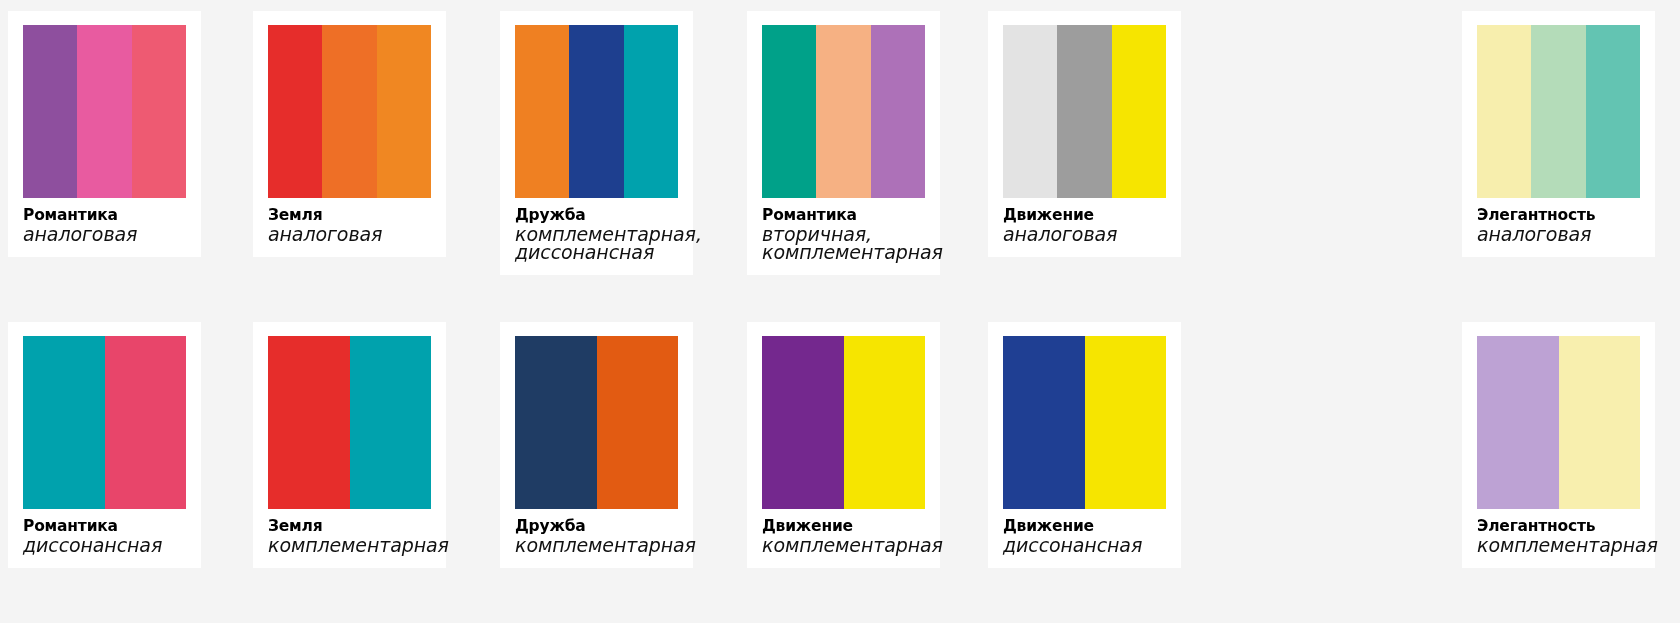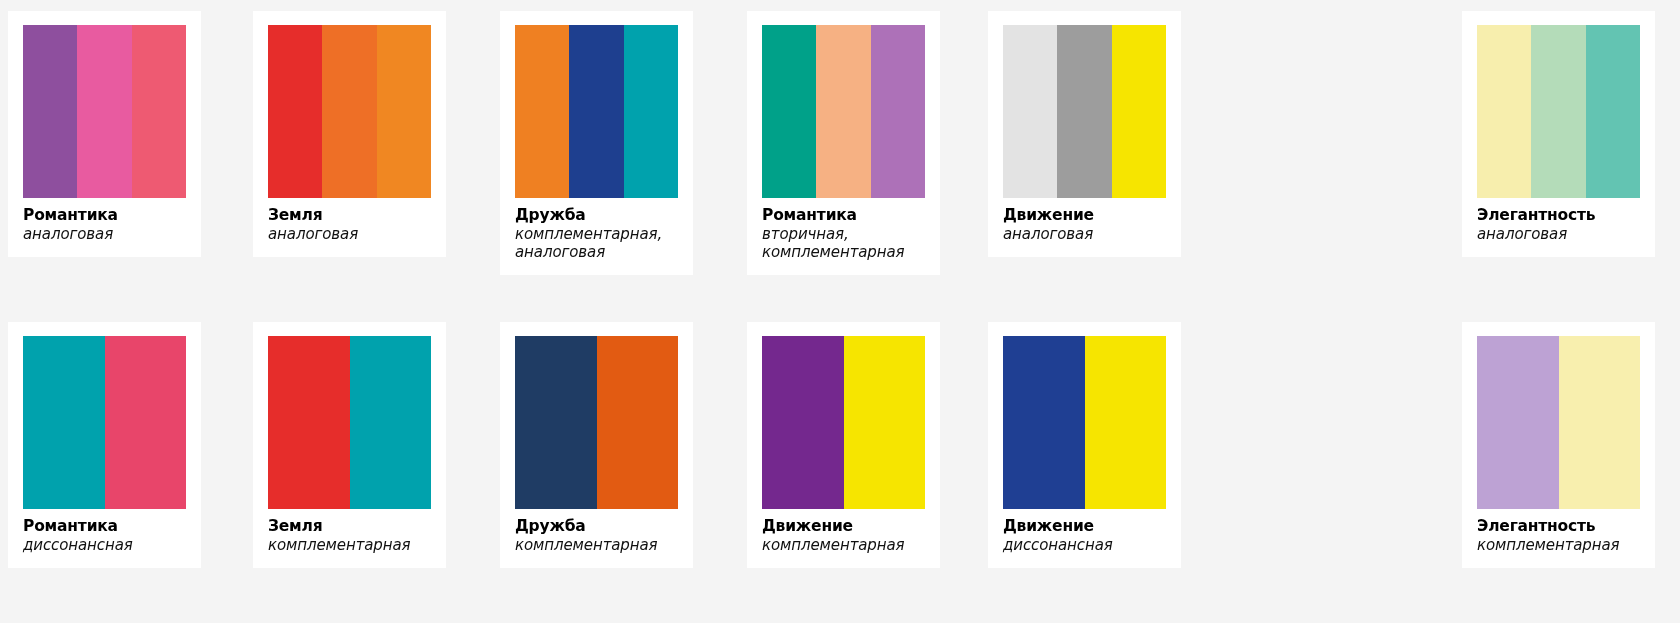--- a/index.html
+++ b/index.html
@@ -63,21 +63,21 @@
     font-size: 15.5px;
     line-height: 18px;
     color: #000000;
     letter-spacing: -0.2px;
     white-space: nowrap;
   }
   .card-subtitle {
     font-family: "DejaVu Sans", "Liberation Sans", sans-serif;
     font-style: italic;
     font-weight: normal;
-    font-size: 15px;
+    font-size: 19px;
     line-height: 18px;
     color: #111111;
     letter-spacing: -0.1px;
     margin-top: 1px;
     white-space: pre-line;
   }
 </style>
 </head>
 <body style="background: rgb(244, 244, 244);">
 
@@ -107,21 +107,21 @@
       </div>
       <div class="card" style="left: 500px;">
         <div class="swatches">
           <div class="swatch" title="#ef8022" style="background: rgb(239, 128, 34);"></div>
           <div class="swatch" title="#1e3f8f" style="background: rgb(30, 63, 143);"></div>
           <div class="swatch" title="#00a2ad" style="background: rgb(0, 162, 173);"></div>
         </div>
         <div class="card-text">
           <div class="card-title">Дружба</div>
           <div class="card-subtitle">комплементарная,
-аналоговая</div>
+диссонансная</div>
         </div>
       </div>
       <div class="card" style="left: 747px;">
         <div class="swatches">
           <div class="swatch" title="#00a189" style="background: rgb(0, 161, 137);"></div>
           <div class="swatch" title="#f6b183" style="background: rgb(246, 177, 131);"></div>
           <div class="swatch" title="#ad71b8" style="background: rgb(173, 113, 184);"></div>
         </div>
         <div class="card-text">
           <div class="card-title">Романтика</div>

